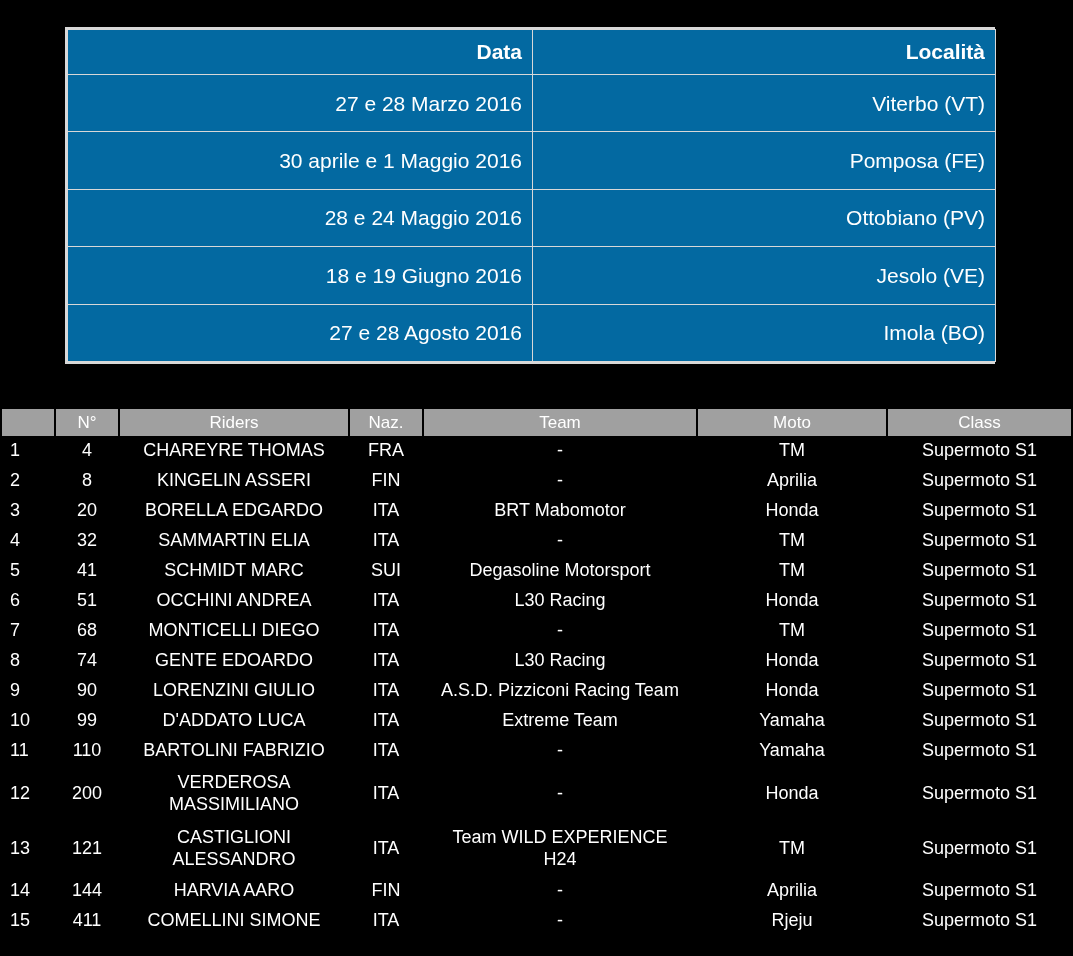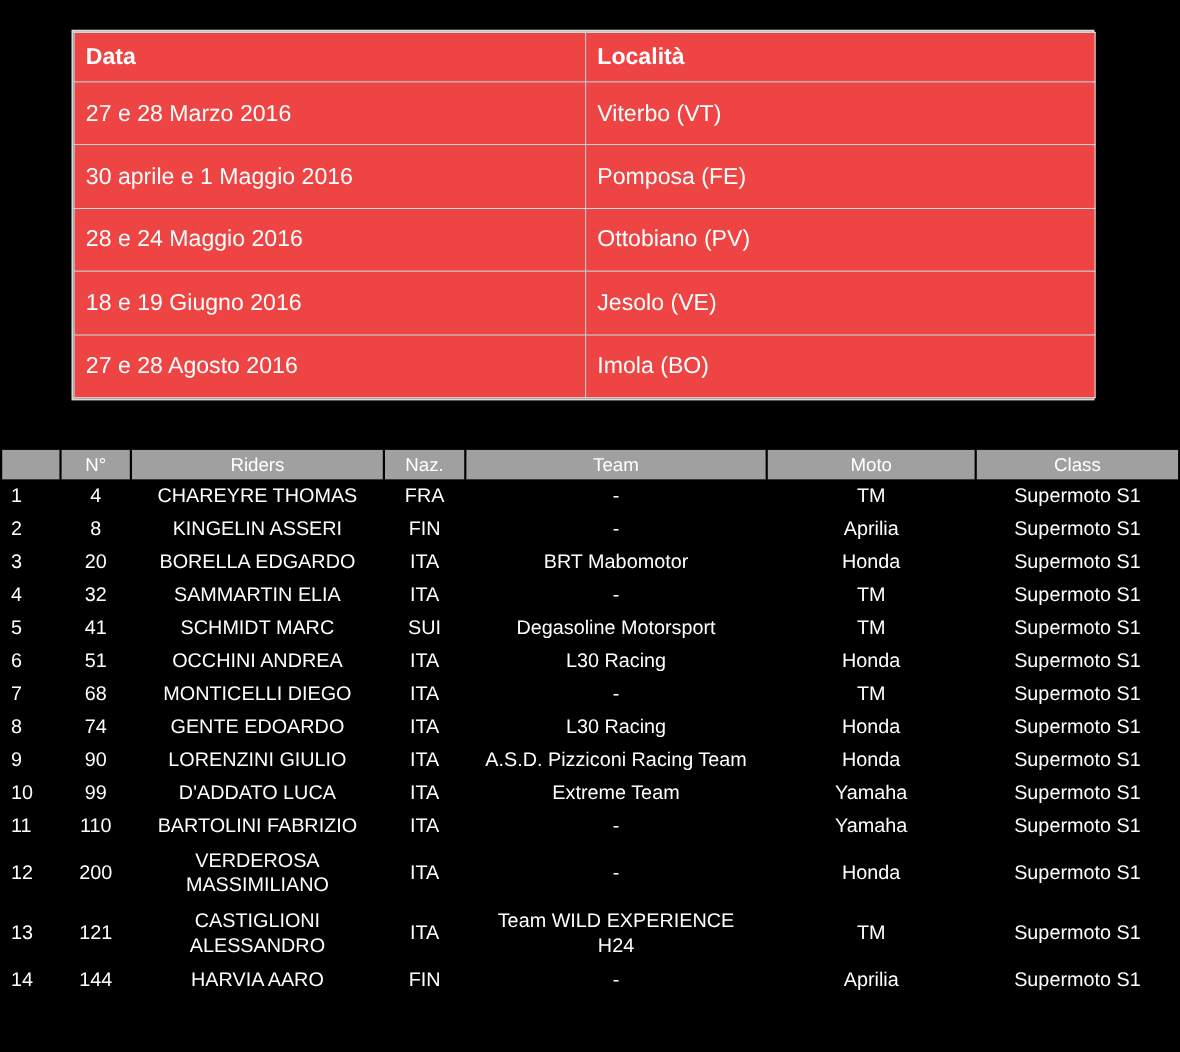--- a/index.html
+++ b/index.html
@@ -30,24 +30,24 @@
     height: 100%;
     border-collapse: collapse;
     table-layout: fixed;
   }
   table.schedule col.c-date { width: 465px; }
   table.schedule col.c-loc  { width: 463px; }
 
   table.schedule th,
   table.schedule td {
     border: 1px solid #d8d8d8;
-    text-align: left;
+    text-align: right;
     vertical-align: middle;
     padding: 0 10px;
-    background: #ef4444;
+    background: #0369a1;
     color: #ffffff;
     font-weight: normal;
     font-size: 21px;
     line-height: 1.1;
   }
   table.schedule thead th {
     font-weight: bold;
     font-size: 21px;
     height: 44px;
   }
@@ -490,15 +490,38 @@
           <td>
             <span class="ln">-</span>
           </td>
           <td>
             <span class="ln">Aprilia</span>
           </td>
           <td>
             <span class="ln">Supermoto S1</span>
           </td>
         </tr>
+        <tr>
+          <td class="pos">
+            <span class="ln">15</span>
+          </td>
+          <td>
+            <span class="ln">411</span>
+          </td>
+          <td>
+            <span class="ln">COMELLINI SIMONE</span>
+          </td>
+          <td>
+            <span class="ln">ITA</span>
+          </td>
+          <td>
+            <span class="ln">-</span>
+          </td>
+          <td>
+            <span class="ln">Rjeju</span>
+          </td>
+          <td>
+            <span class="ln">Supermoto S1</span>
+          </td>
+        </tr>
       </tbody>
   </table>
 </div>
 
 </body></html>

